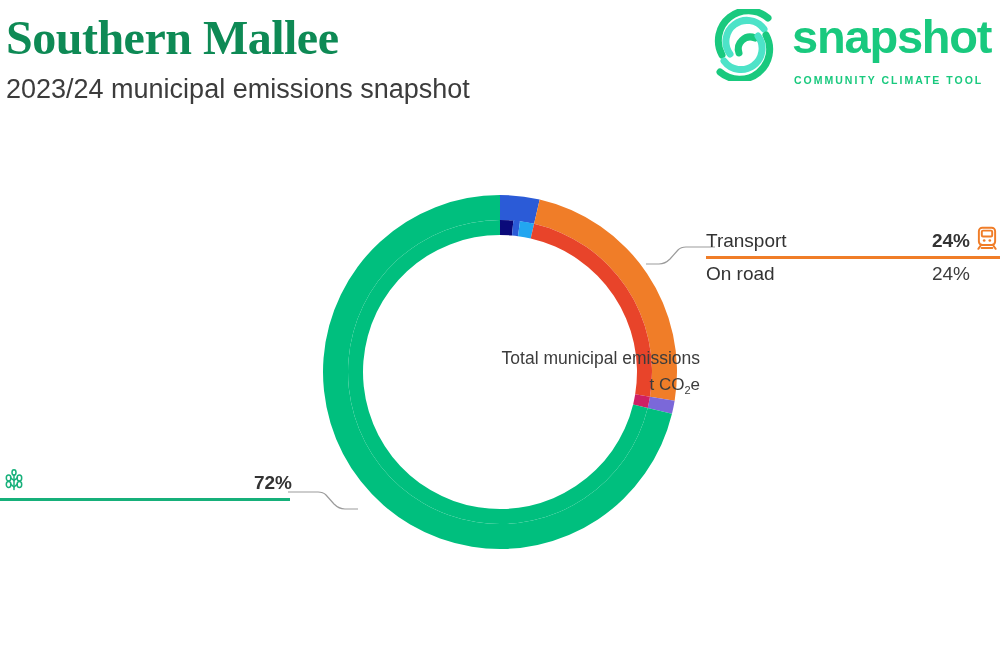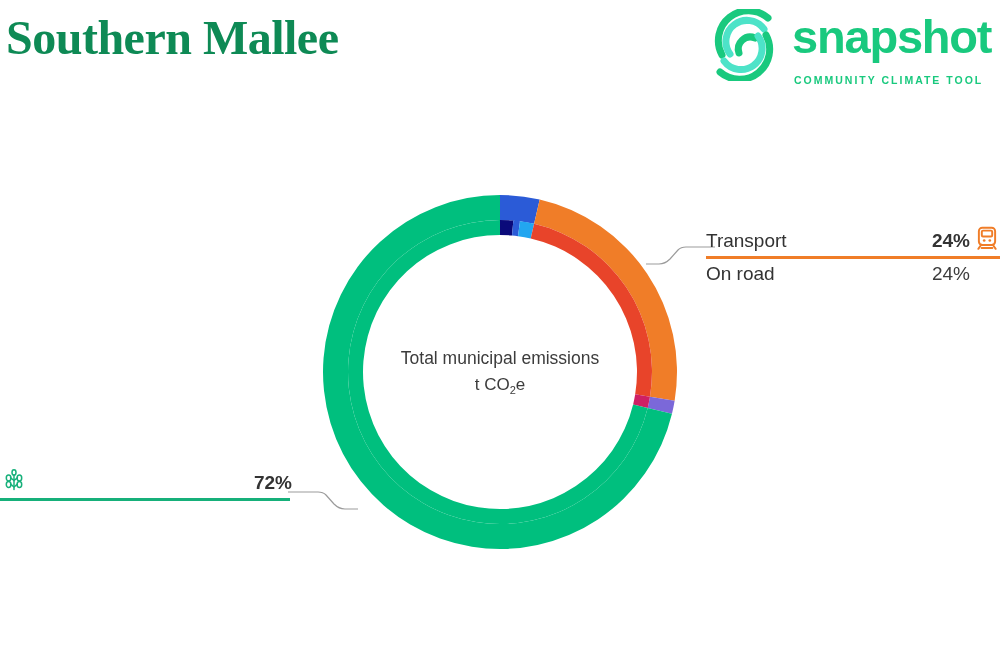--- a/index.html
+++ b/index.html
@@ -44,21 +44,21 @@
   .logo-tag{
     position:absolute;left:86px;top:70px;
     font-size:10.5px;line-height:12px;font-weight:bold;
     color:#19C97E;letter-spacing:2.0px;white-space:nowrap;
   }
 
   
   .donut-wrap{position:absolute;left:300px;top:172px;width:400px;height:400px;}
   .donut-center{
     position:absolute;left:0;top:0;width:400px;height:400px;
-    display:flex;flex-direction:column;align-items:center;justify-content:center;
+    display:flex;flex-direction:column;align-items:flex-end;justify-content:center;
     pointer-events:none;
   }
   .c-label{font-size:17.5px;color:#3C3C3C;font-weight:500;letter-spacing:0px;}
   .c-value{font-size:46px;color:#333333;font-weight:bold;letter-spacing:1px;margin-top:6px;}
   .c-unit{font-size:17px;color:#3C3C3C;font-weight:500;margin-top:6px;}
   .c-unit sub{font-size:11px;}
 
   
   .callout{position:absolute;}
 
@@ -90,20 +90,21 @@
 
   .leader{position:absolute;pointer-events:none;}
 </style>
 </head>
 <body>
 
 <div class="page">
 
   <div class="header">
     <div class="title">Southern Mallee</div>
+    <div class="subtitle">2023/24 municipal emissions snapshot</div>
 
     <div class="logo">
       <div class="logo-mark">
         <svg viewBox="0 0 72 72" width="72" height="72" aria-hidden="true">
           <g fill="none" stroke-linecap="round">
             <path d="M60 9 A30 30 0 0 0 14 46" stroke="#19C97E" stroke-width="7"></path>
             <path d="M56 20 A21 21 0 0 0 22 45" stroke="#4DE3C8" stroke-width="7"></path>
             <path d="M47 29 A12 12 0 0 0 31 44" stroke="#19C97E" stroke-width="7"></path>
             <path d="M12 63 A30 30 0 0 0 58 26" stroke="#19C97E" stroke-width="7"></path>
             <path d="M16 52 A21 21 0 0 0 50 27" stroke="#4DE3C8" stroke-width="7"></path>

